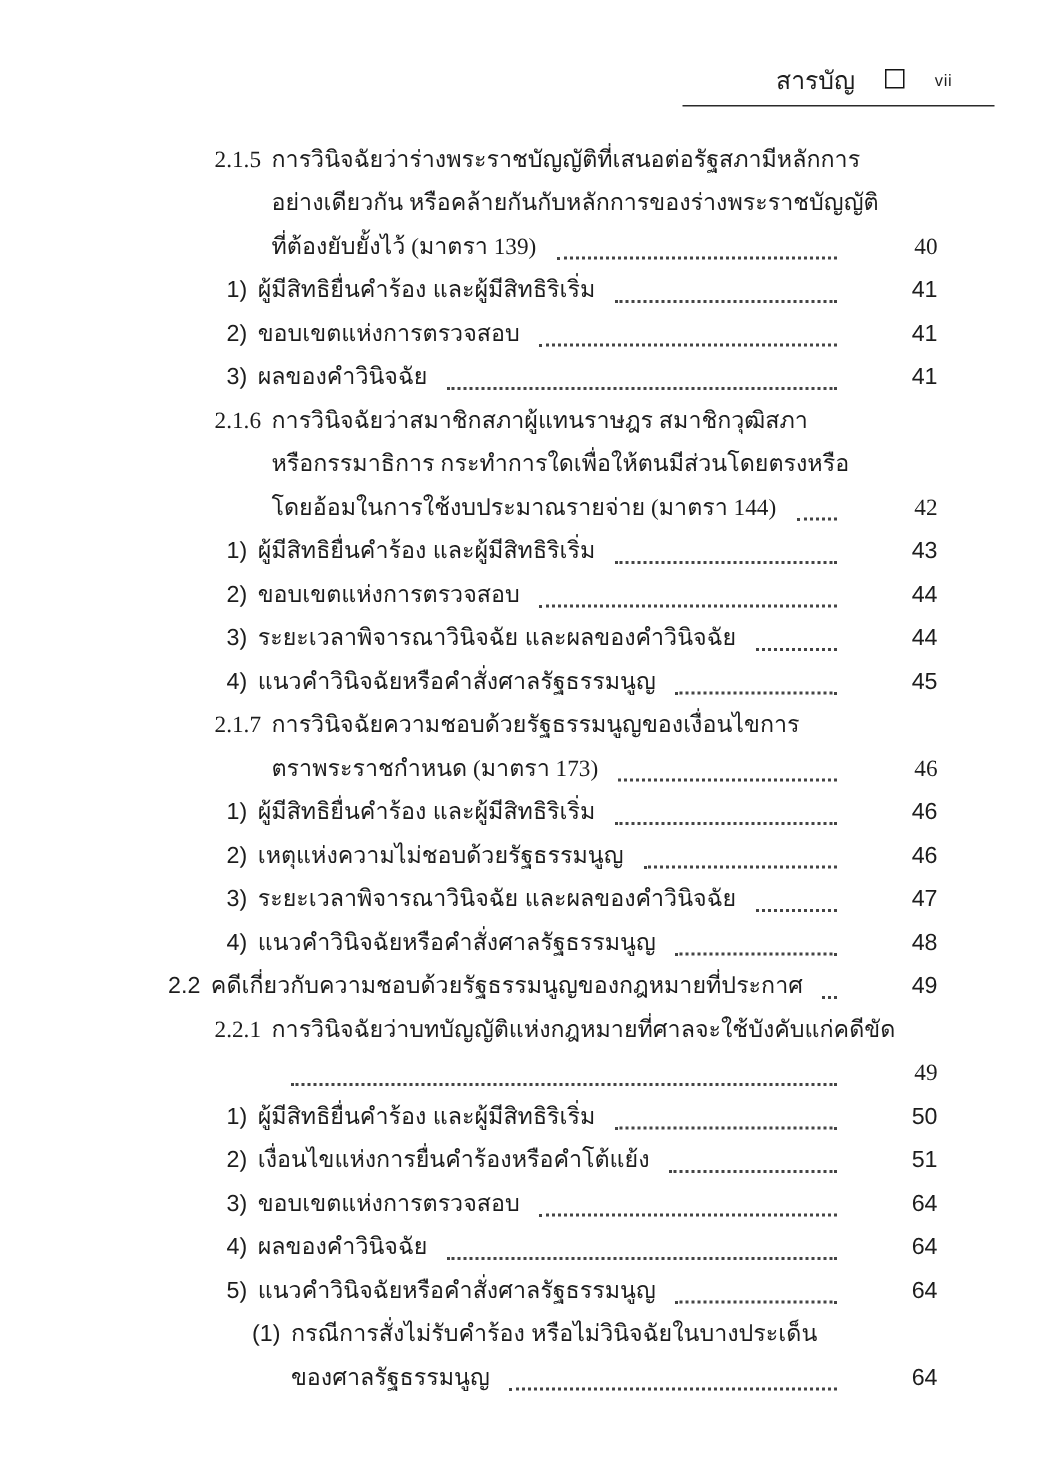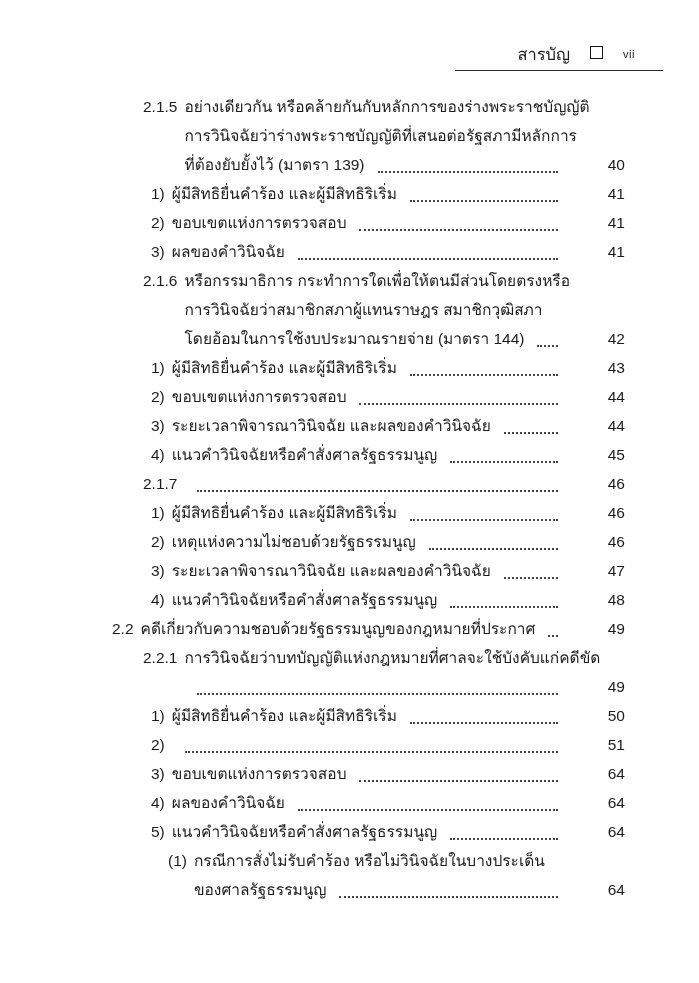--- a/index.html
+++ b/index.html
@@ -59,21 +59,21 @@
     left: 0;
     right: 0;
     font-size: 15.5px;
     line-height: 29px;
   }
   .entry {
     display: flex;
     padding-right: 74px;
   }
   .indent-1 { padding-left: 112px; }
-  .indent-2 { padding-left: 143px; }
+  .indent-2 { padding-left: 143px; font-family: Liberation Serif, serif; }
   .indent-3 { padding-left: 151px; }
   .indent-4 { padding-left: 168px; }
   .num {
     margin-right: 7px;
     white-space: pre;
     flex-shrink: 0;
   }
   .body {
     flex: 1;
     min-width: 0;
@@ -112,22 +112,22 @@
     <span class="square-icon"></span>
     <span class="header-page">vii</span>
   </div>
 
   <div class="rule"></div>
 
   <div class="toc" id="toc">
       <div class="entry indent-2">
     <span class="num">2.1.5</span>
     <div class="body">
+          <div class="line"><span class="line-text">การวินิจฉัยว่าร่างพระราชบัญญัติที่เสนอต่อรัฐสภามีหลักการ</span></div>
           <div class="line"><span class="line-text">อย่างเดียวกัน หรือคล้ายกันกับหลักการของร่างพระราชบัญญัติ</span></div>
-          <div class="line"><span class="line-text">การวินิจฉัยว่าร่างพระราชบัญญัติที่เสนอต่อรัฐสภามีหลักการ</span></div>
           <div class="line last">
             <span class="line-text">ที่ต้องยับยั้งไว้ (มาตรา 139)</span>
             <span class="leader"></span>
             <span class="pg">40</span>
           </div>
         </div>
   </div>
       <div class="entry indent-3">
     <span class="num">1)</span>
     <div class="body">
@@ -154,22 +154,22 @@
           <div class="line last">
             <span class="line-text">ผลของคำวินิจฉัย</span>
             <span class="leader"></span>
             <span class="pg">41</span>
           </div>
         </div>
   </div>
       <div class="entry indent-2">
     <span class="num">2.1.6</span>
     <div class="body">
+          <div class="line"><span class="line-text">การวินิจฉัยว่าสมาชิกสภาผู้แทนราษฎร สมาชิกวุฒิสภา</span></div>
           <div class="line"><span class="line-text">หรือกรรมาธิการ กระทำการใดเพื่อให้ตนมีส่วนโดยตรงหรือ</span></div>
-          <div class="line"><span class="line-text">การวินิจฉัยว่าสมาชิกสภาผู้แทนราษฎร สมาชิกวุฒิสภา</span></div>
           <div class="line last">
             <span class="line-text">โดยอ้อมในการใช้งบประมาณรายจ่าย (มาตรา 144)</span>
             <span class="leader"></span>
             <span class="pg">42</span>
           </div>
         </div>
   </div>
       <div class="entry indent-3">
     <span class="num">1)</span>
     <div class="body">
@@ -206,21 +206,23 @@
           <div class="line last">
             <span class="line-text">แนวคำวินิจฉัยหรือคำสั่งศาลรัฐธรรมนูญ</span>
             <span class="leader"></span>
             <span class="pg">45</span>
           </div>
         </div>
   </div>
       <div class="entry indent-2">
     <span class="num">2.1.7</span>
     <div class="body">
-          <div class="line last">
+          <div class="line"><span class="line-text">การวินิจฉัยความชอบด้วยรัฐธรรมนูญของเงื่อนไขการ</span></div>
+          <div class="line last">
+            <span class="line-text">ตราพระราชกำหนด (มาตรา 173)</span>
             <span class="leader"></span>
             <span class="pg">46</span>
           </div>
         </div>
   </div>
       <div class="entry indent-3">
     <span class="num">1)</span>
     <div class="body">
           <div class="line last">
             <span class="line-text">ผู้มีสิทธิยื่นคำร้อง และผู้มีสิทธิริเริ่ม</span>
@@ -286,20 +288,21 @@
             <span class="line-text">ผู้มีสิทธิยื่นคำร้อง และผู้มีสิทธิริเริ่ม</span>
             <span class="leader"></span>
             <span class="pg">50</span>
           </div>
         </div>
   </div>
       <div class="entry indent-3">
     <span class="num">2)</span>
     <div class="body">
           <div class="line last">
+            <span class="line-text">เงื่อนไขแห่งการยื่นคำร้องหรือคำโต้แย้ง</span>
             <span class="leader"></span>
             <span class="pg">51</span>
           </div>
         </div>
   </div>
       <div class="entry indent-3">
     <span class="num">3)</span>
     <div class="body">
           <div class="line last">
             <span class="line-text">ขอบเขตแห่งการตรวจสอบ</span>

